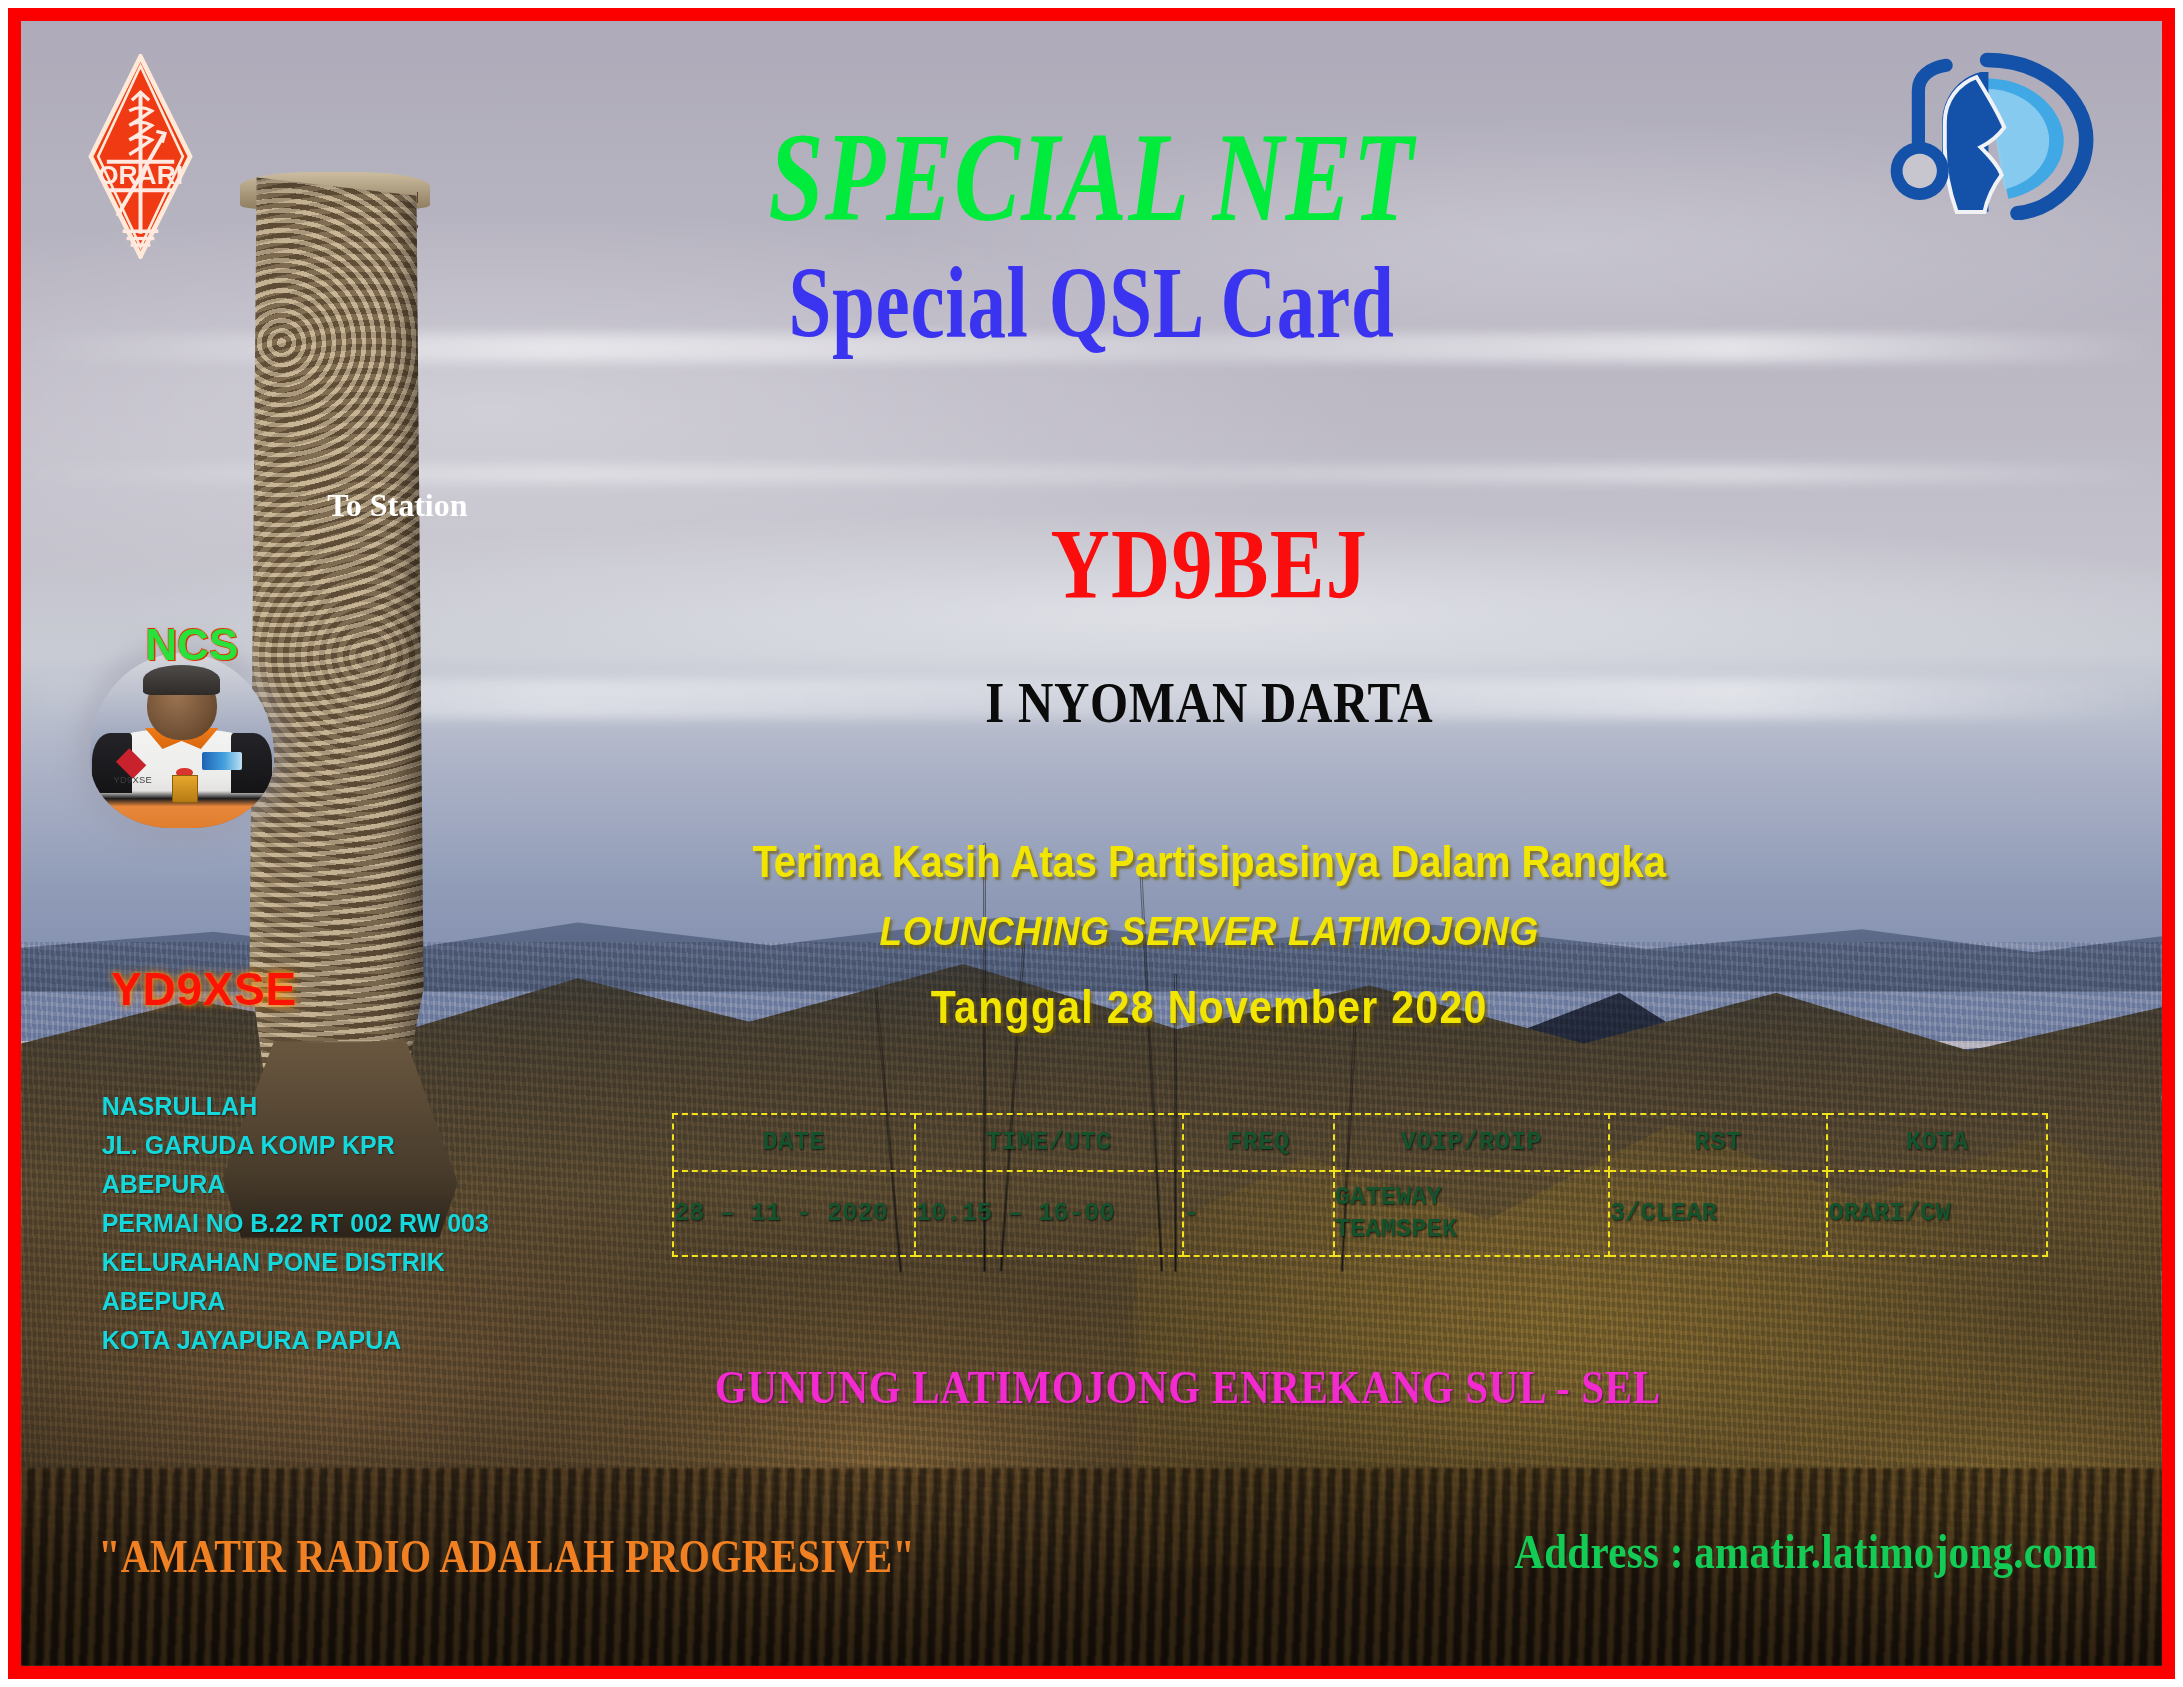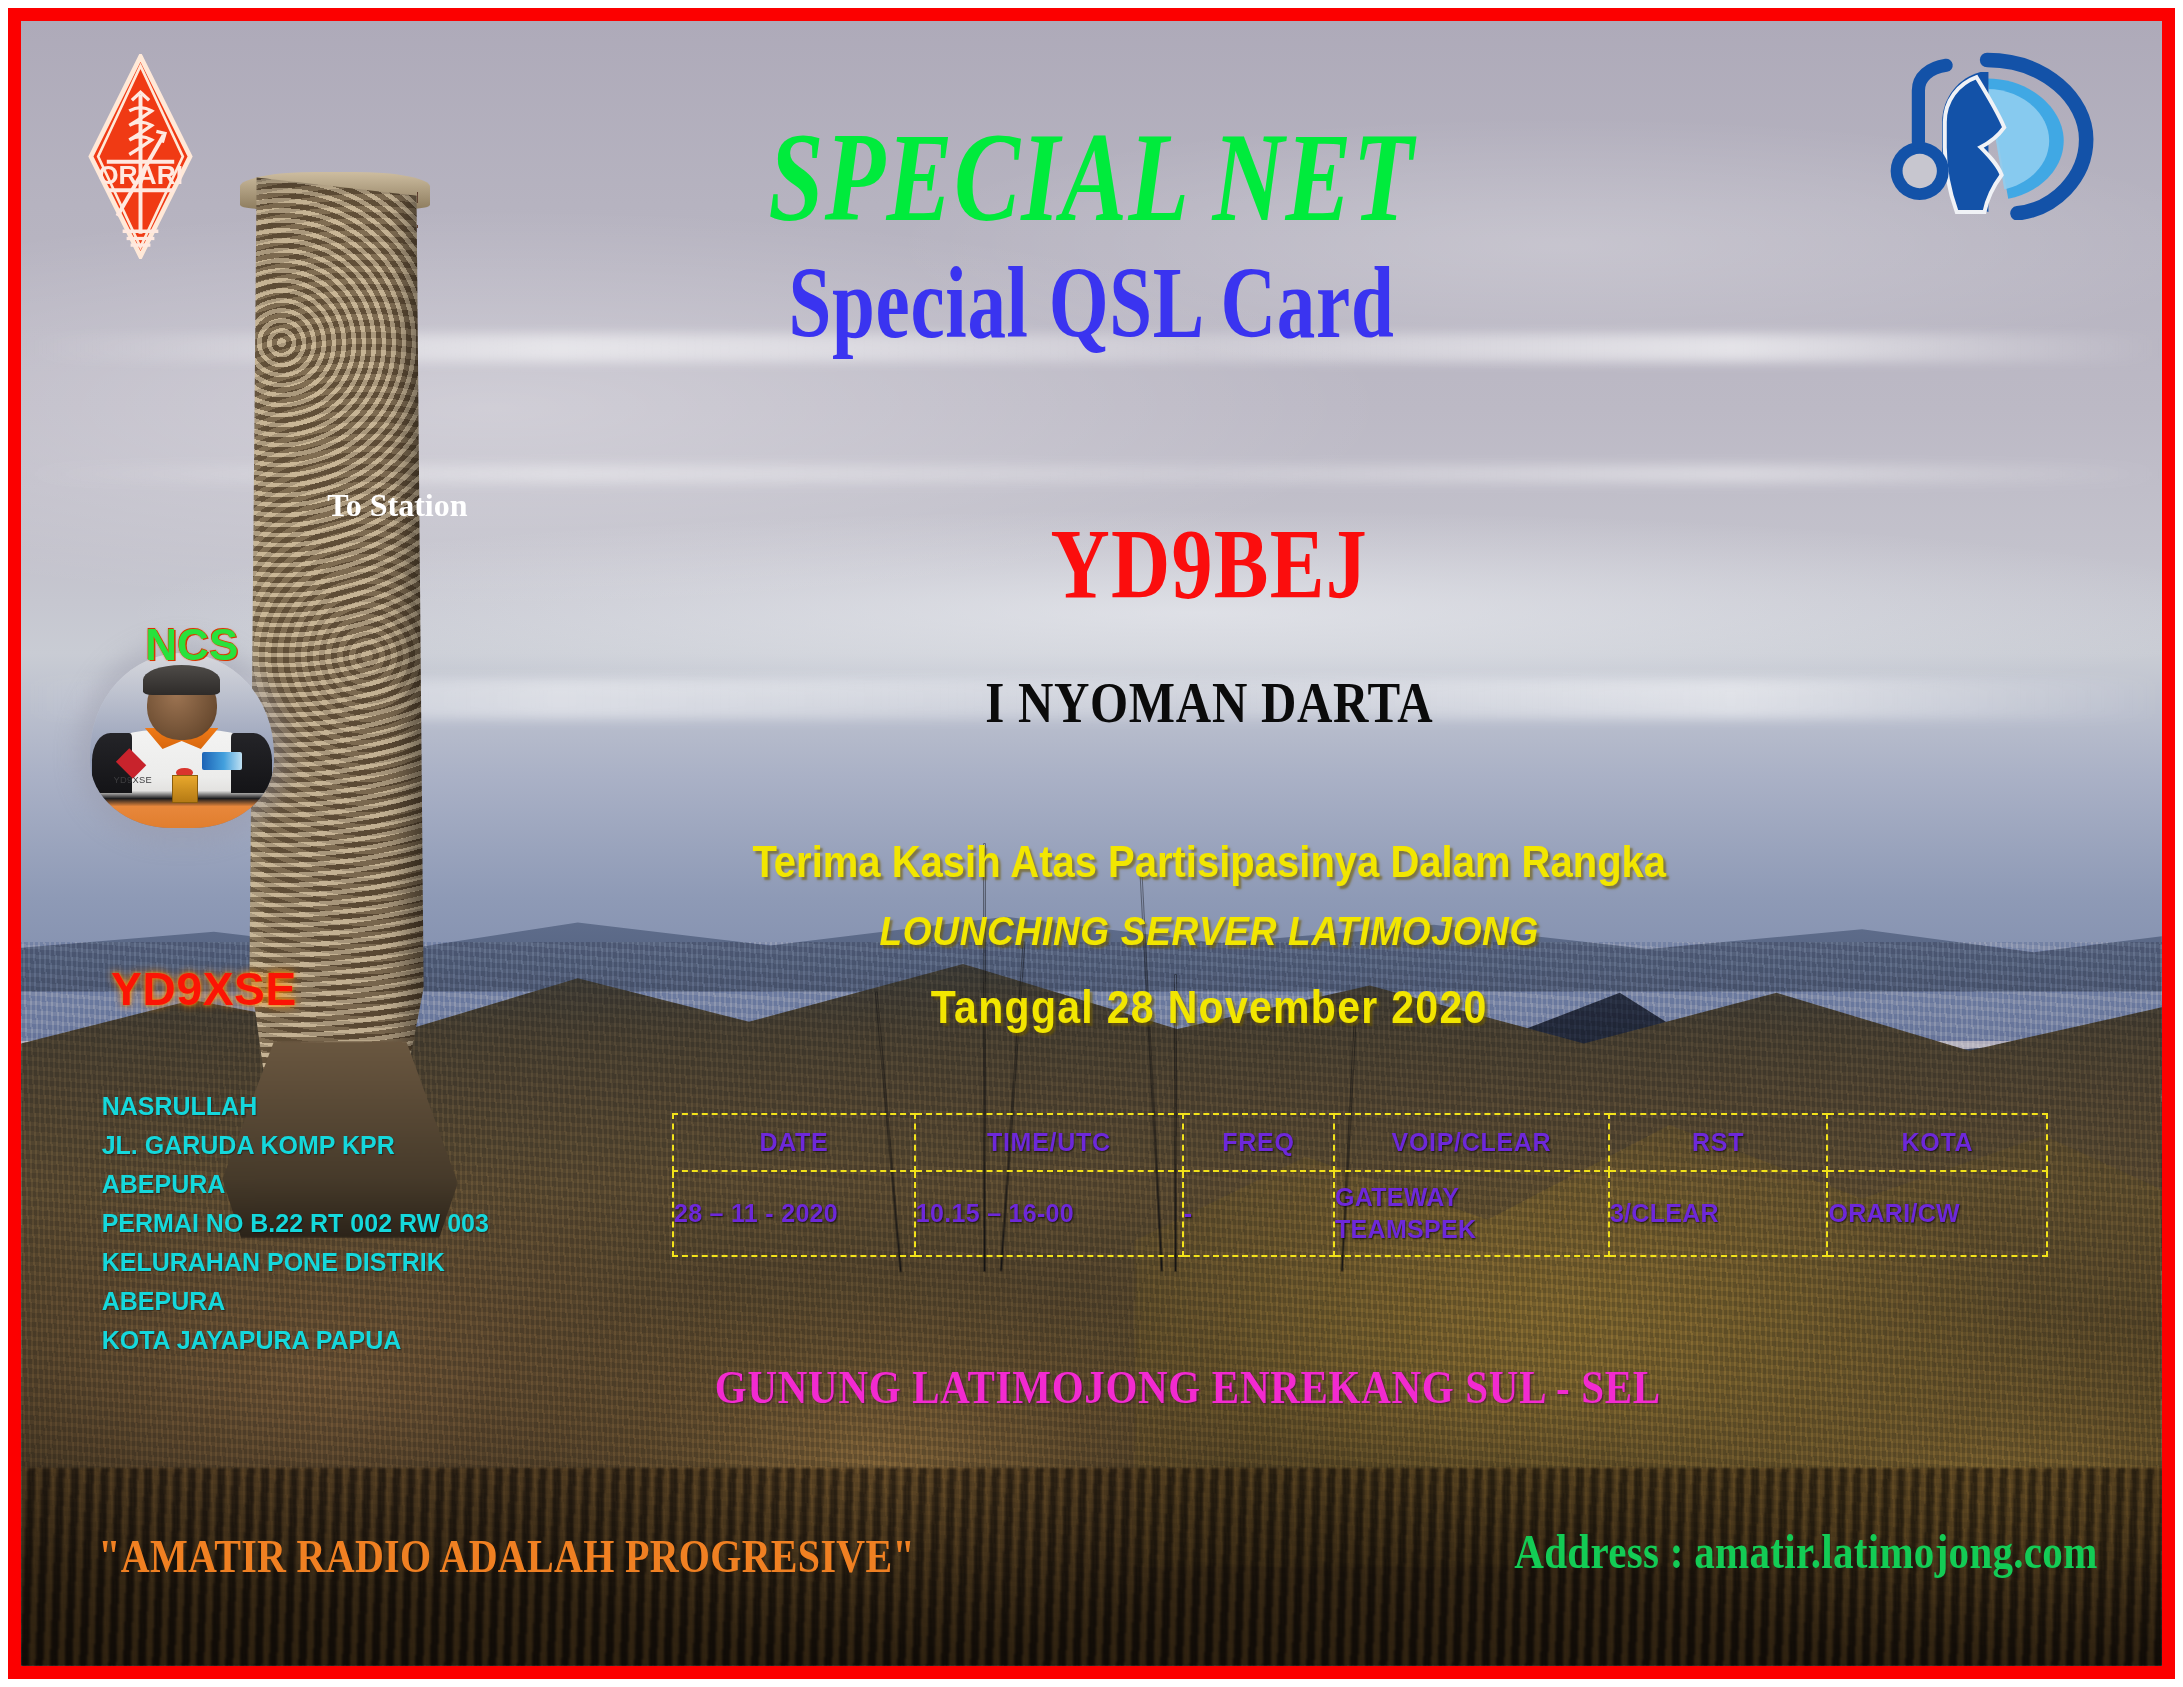--- a/index.html
+++ b/index.html
@@ -296,22 +296,22 @@
   
   #log-table {
     position: absolute;
     left: 30.4%; top: 66.4%; width: 64.3%;
     border-collapse: collapse;
     border: 2px dashed #f2e21a;
     table-layout: fixed;
   }
   #log-table td, #log-table th {
     border: 2px dashed #f2e21a;
-    color: #6d28d9;
-    font-family: Liberation Sans, sans-serif;
+    color: #14532d;
+    font-family: Liberation Mono, monospace;
     font-weight: bold;
     text-shadow: 0.7px 0.7px 2px rgba(0,0,0,.7);
     padding: 0;
   }
   #log-table thead th { height: 57px; font-size: 25px; letter-spacing: 0.7px; }
   #log-table tbody td { height: 85px; font-size: 25px; letter-spacing: 0.3px; line-height: 1.25; }
   .c-date { width: 17.6%; } .c-time { width: 19.5%; } .c-freq { width: 11.0%; }
   .c-voip { width: 20.0%; } .c-rst  { width: 15.9%; } .c-mode { width: 16.0%; }
 </style>
 </head>
@@ -412,21 +412,21 @@
     <div class="tx ythanks" id="t-thanks1">Terima Kasih Atas Partisipasinya Dalam Rangka</div>
     <div class="tx ythanks" id="t-thanks2">LOUNCHING SERVER LATIMOJONG</div>
     <div class="tx ythanks" id="t-thanks3">Tanggal  28  November  2020</div>
 
     <table id="log-table">
       <thead>
         <tr>
           <th class="c-date">DATE</th>
           <th class="c-time">TIME/UTC</th>
           <th class="c-freq">FREQ</th>
-          <th class="c-voip">VOIP/CLEAR</th>
+          <th class="c-voip">VOIP/ROIP</th>
           <th class="c-rst">RST</th>
           <th class="c-mode">KOTA</th>
         </tr>
       </thead>
       <tbody>
         <tr>
           <td>28 – 11 - 2020</td>
           <td>10.15 – 16-00</td>
           <td>-</td>
           <td>GATEWAY<br>TEAMSPEK</td>

